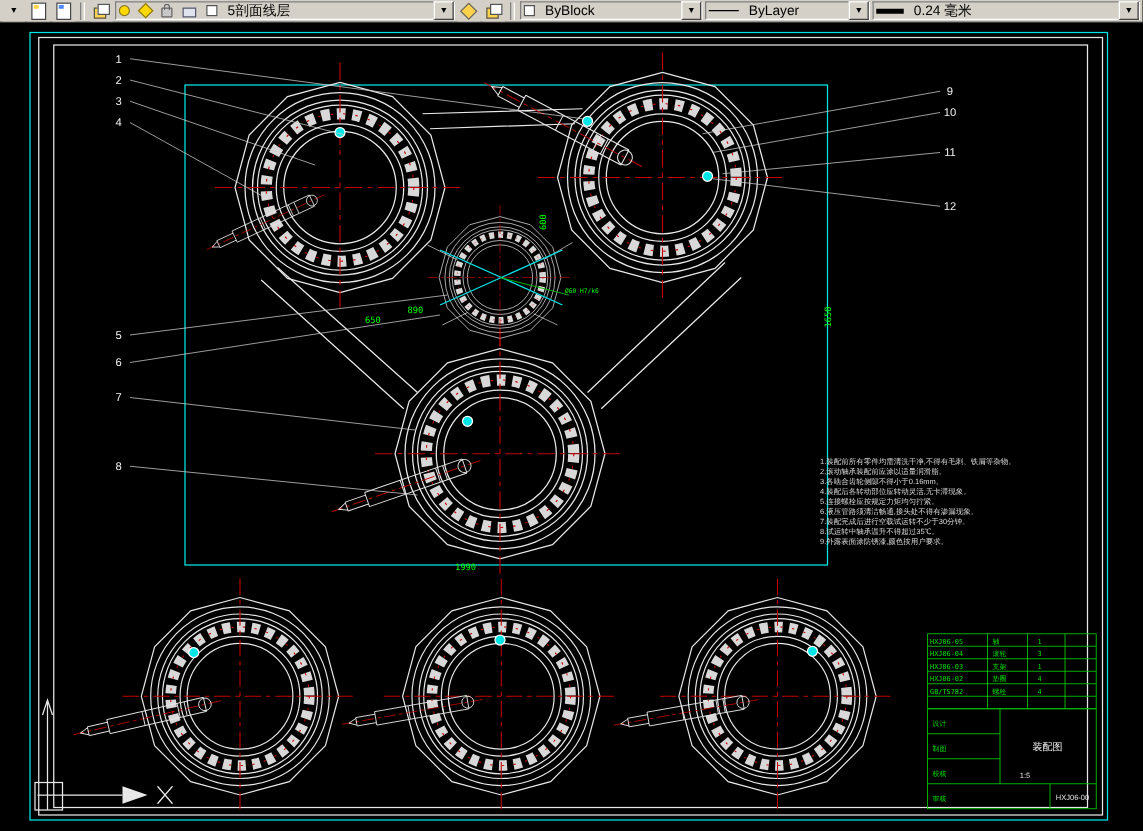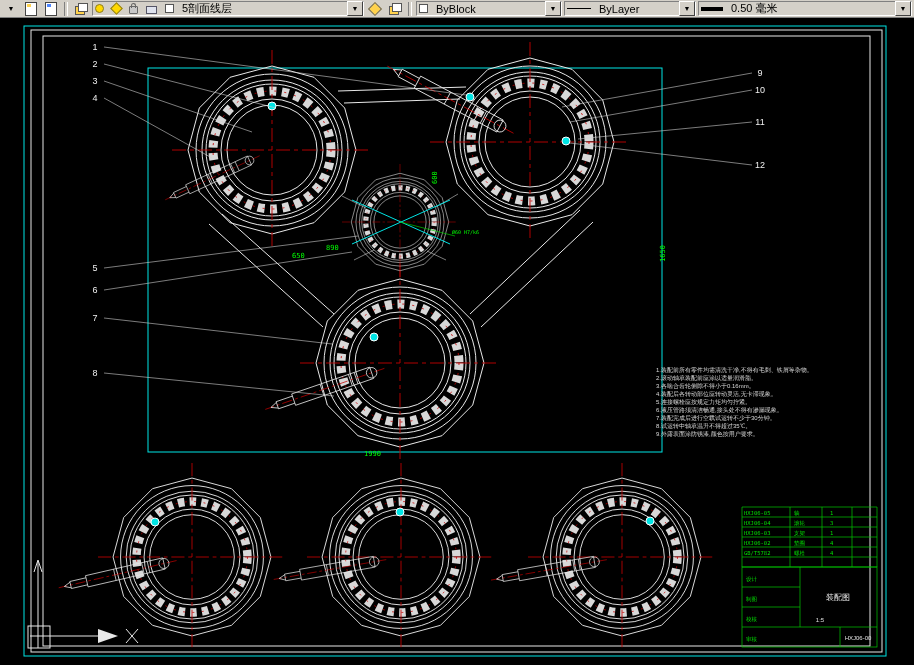--- a/index.html
+++ b/index.html
@@ -95,21 +95,21 @@
   </div>
 
   <div class="combo" style="width:132px;">
     <span class="mi i-line"></span>
     <span class="val">ByLayer</span>
     <span class="drop">▼</span>
   </div>
 
   <div class="combo" style="flex:1;">
     <span class="mi i-wline"></span>
-    <span class="val">0.50 毫米</span>
+    <span class="val">0.24 毫米</span>
     <span class="drop">▼</span>
   </div>
 </div>
 
 <svg class="canvas" width="914" height="647" viewBox="0 18 914 647">
   <style>
     .w{stroke:#e8e8e8;stroke-width:1;fill:none}
     .w2{stroke:#cfcfcf;stroke-width:.6;fill:none}
     .rc{stroke:#c40000;stroke-width:.9;fill:none;stroke-dasharray:14 4 4 4}
     .rd{stroke:#c40000;stroke-width:.9;fill:none;stroke-dasharray:2 8}

